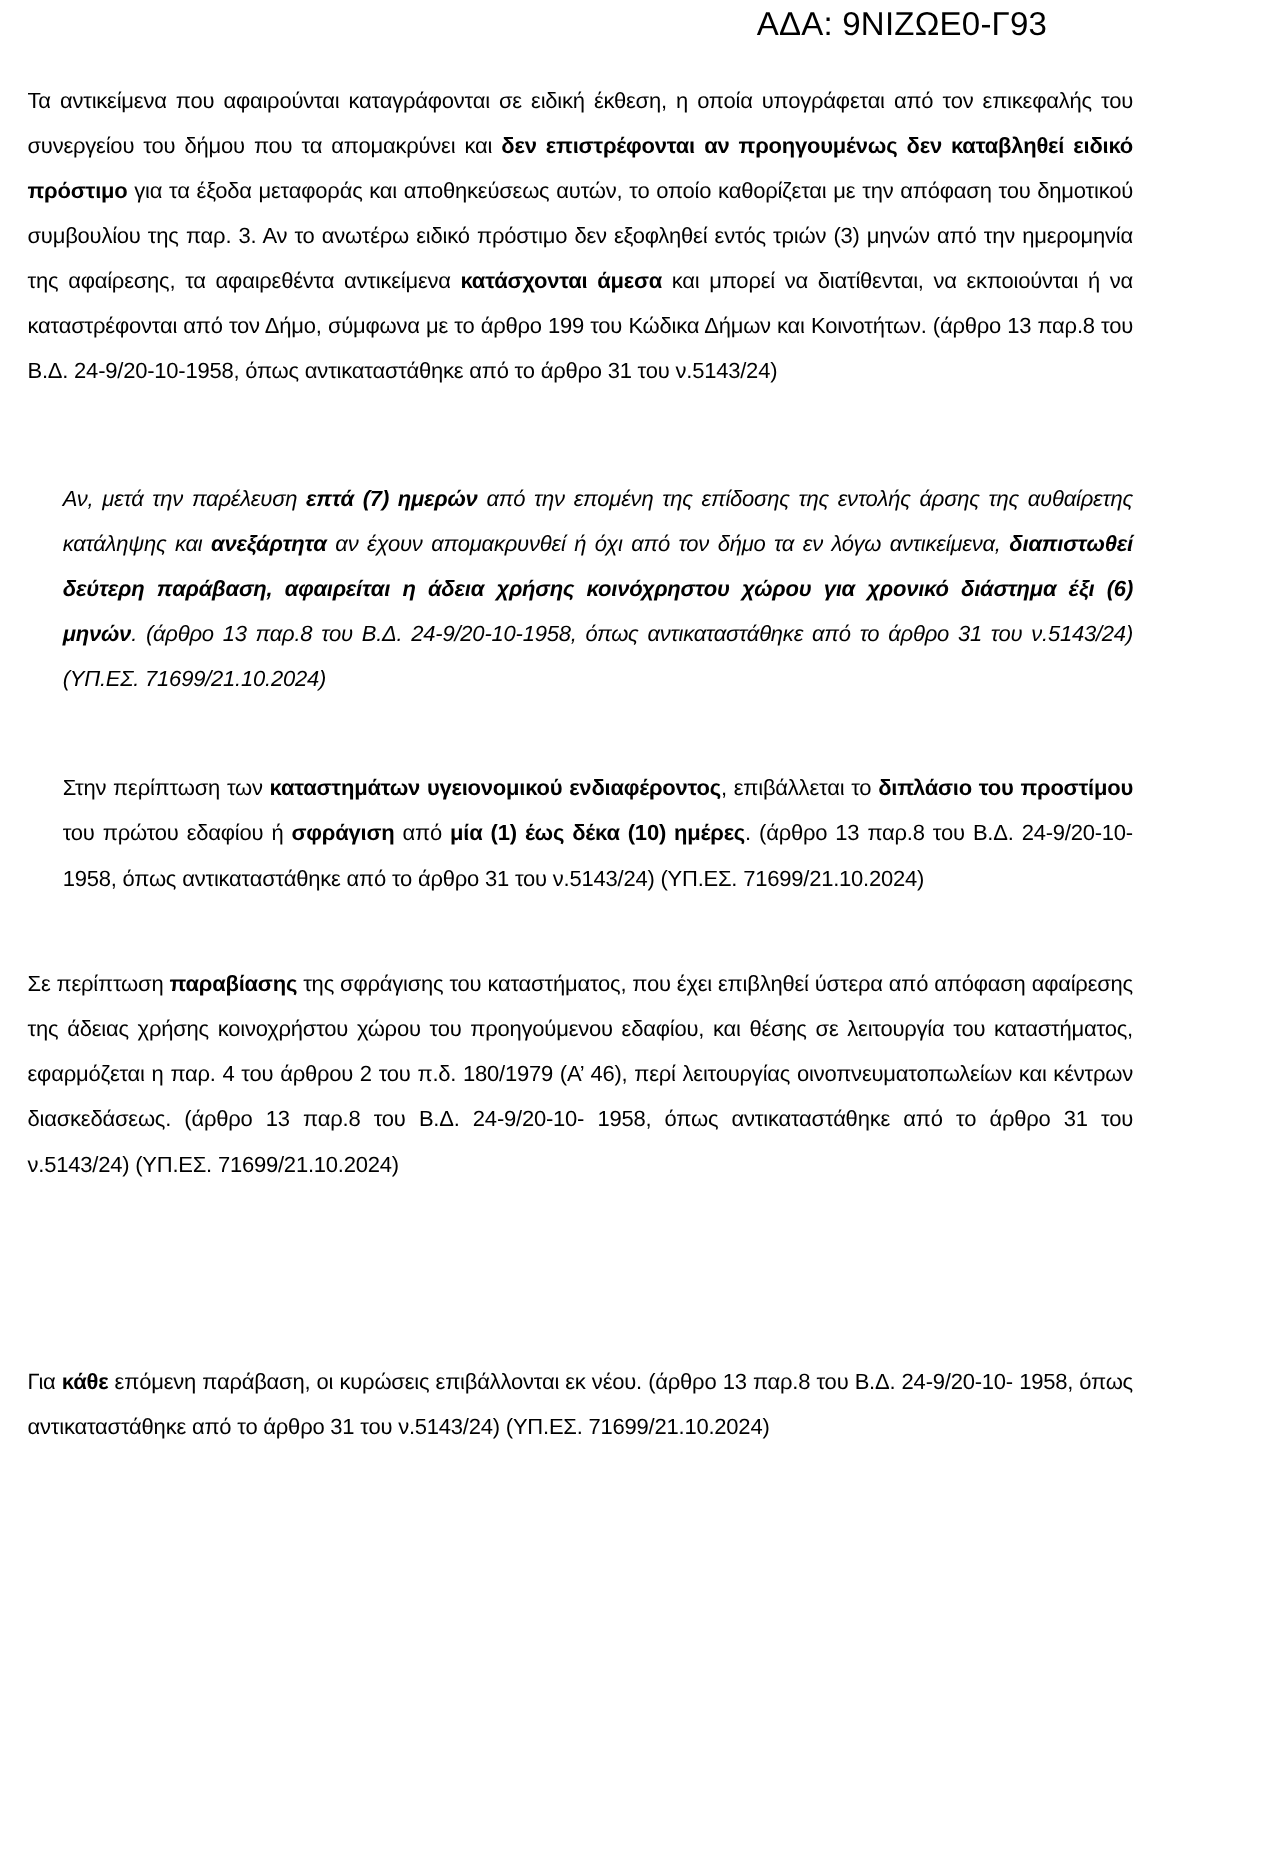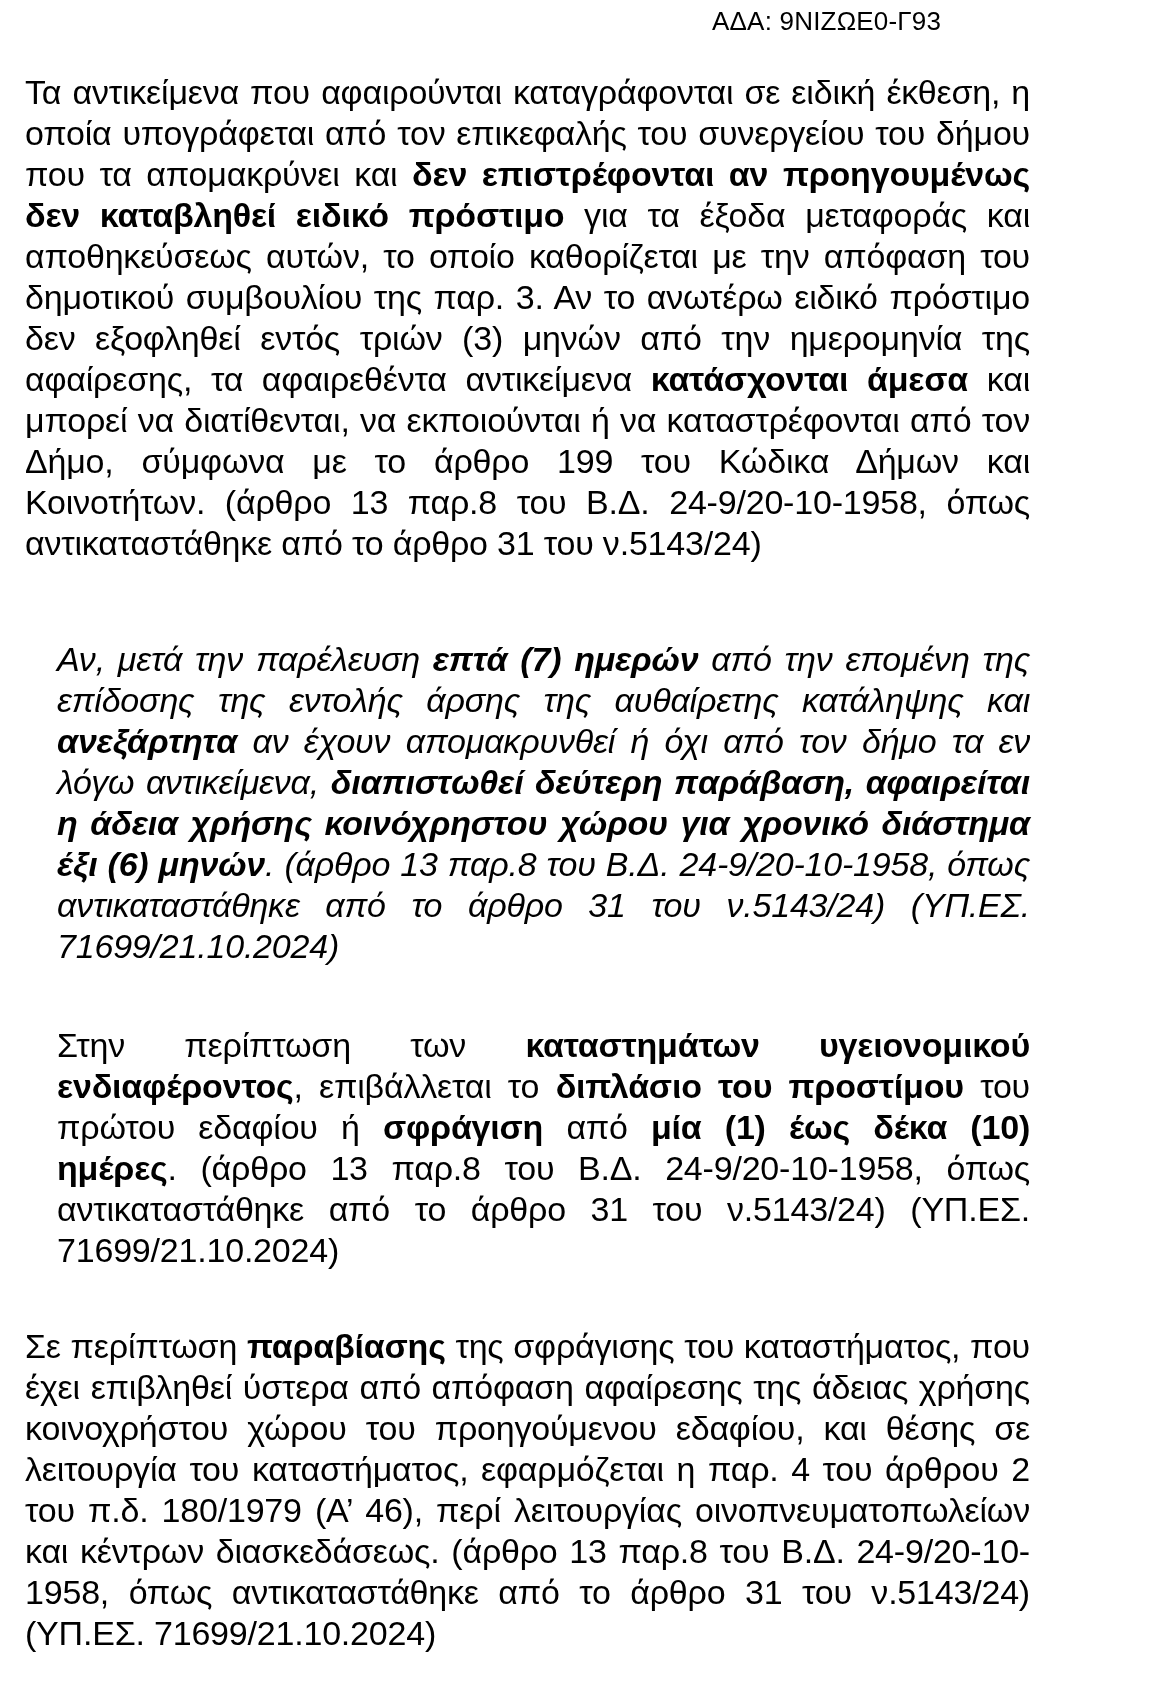--- a/index.html
+++ b/index.html
@@ -16,34 +16,34 @@
     overflow: hidden;
   }
   .page {
     position: relative;
     width: 1150px;
     height: 1684px;
     background: #ffffff;
   }
   .ada-line {
     position: absolute;
-    left: 712px;
+    left: 688px;
     top: 6px;
-    font-size: 26px;
+    font-size: 30px;
     letter-spacing: 0.2px;
     white-space: nowrap;
   }
   .doc-body {
     position: absolute;
     left: 25px;
     top: 0;
     width: 1005px;
   }
   p.para {
-    font-size: 34px;
+    font-size: 20px;
     line-height: 41px;
     letter-spacing: -0.2px;
     text-align: justify;
     margin: 0;
     padding: 0;
   }
   p.para.indented {
     margin-left: 32px;
     margin-right: 0;
   }
@@ -64,15 +64,16 @@
 
   <div class="doc-body">
     <p class="para p1"><span>Τα αντικείμενα που αφαιρούνται καταγράφονται σε ειδική έκθεση, η οποία υπογράφεται από τον επικεφαλής του συνεργείου του δήμου που τα απομακρύνει και </span><span class="b">δεν επιστρέφονται αν προηγουμένως δεν καταβληθεί ειδικό πρόστιμο</span><span> για τα έξοδα μεταφοράς και αποθηκεύσεως αυτών, το οποίο καθορίζεται με την απόφαση του δημοτικού συμβουλίου της παρ. 3. Αν το ανωτέρω ειδικό πρόστιμο δεν εξοφληθεί εντός τριών (3) μηνών από την ημερομηνία της αφαίρεσης, τα αφαιρεθέντα αντικείμενα </span><span class="b">κατάσχονται άμεσα</span><span> και μπορεί να διατίθενται, να εκποιούνται ή να καταστρέφονται από τον Δήμο, σύμφωνα με το άρθρο 199 του Κώδικα Δήμων και Κοινοτήτων. (άρθρο 13 παρ.8 του Β.Δ. 24-9/20-10-1958, όπως αντικαταστάθηκε από το άρθρο 31 του ν.5143/24)</span></p>
 
     <p class="para p2 indented"><span>Αν, μετά την παρέλευση </span><span class="b">επτά (7) ημερών</span><span> από την επομένη της επίδοσης της εντολής άρσης της αυθαίρετης κατάληψης και </span><span class="b">ανεξάρτητα</span><span> αν έχουν απομακρυνθεί ή όχι από τον δήμο τα εν λόγω αντικείμενα, </span><span class="b">διαπιστωθεί δεύτερη παράβαση, αφαιρείται η άδεια χρήσης κοινόχρηστου χώρου για χρονικό διάστημα έξι (6) μηνών</span><span>. (άρθρο 13 παρ.8 του Β.Δ. 24-9/20-10-1958, όπως αντικαταστάθηκε από το άρθρο 31 του ν.5143/24) (ΥΠ.ΕΣ. 71699/21.10.2024)</span></p>
 
     <p class="para p3 indented"><span> Στην περίπτωση των </span><span class="b">καταστημάτων υγειονομικού ενδιαφέροντος</span><span>, επιβάλλεται το </span><span class="b">διπλάσιο του προστίμου</span><span> του πρώτου εδαφίου ή </span><span class="b">σφράγιση</span><span> από </span><span class="b">μία (1) έως δέκα (10) ημέρες</span><span>. (άρθρο 13 παρ.8 του Β.Δ. 24-9/20-10-1958, όπως αντικαταστάθηκε από το άρθρο 31 του ν.5143/24) (ΥΠ.ΕΣ. 71699/21.10.2024)</span></p>
 
     <p class="para p4"><span>Σε περίπτωση </span><span class="b">παραβίασης</span><span> της σφράγισης του καταστήματος, που έχει επιβληθεί ύστερα από απόφαση αφαίρεσης της άδειας χρήσης κοινοχρήστου χώρου του προηγούμενου εδαφίου, και θέσης σε λειτουργία του καταστήματος, εφαρμόζεται η παρ. </span><span class="u">4 του άρθρου 2 του π.δ. 180/1979 (Α’ 46),</span><span> περί λειτουργίας οινοπνευματοπωλείων και κέντρων διασκεδάσεως. (άρθρο 13 παρ.8 του Β.Δ. 24-9/20-10- 1958, όπως αντικαταστάθηκε από το άρθρο 31 του ν.5143/24) (ΥΠ.ΕΣ. 71699/21.10.2024)</span></p>
 
+    <p class="para p5"><span>Για </span><span class="b">κάθε</span><span> επόμενη παράβαση, οι κυρώσεις επιβάλλονται εκ νέου. (άρθρο 13 παρ.8 του Β.Δ. 24-9/20-10- 1958, όπως αντικαταστάθηκε από το άρθρο 31 του ν.5143/24) (ΥΠ.ΕΣ. 71699/21.10.2024)</span></p>
   </div>
 
 </div>
 
 </body></html>

